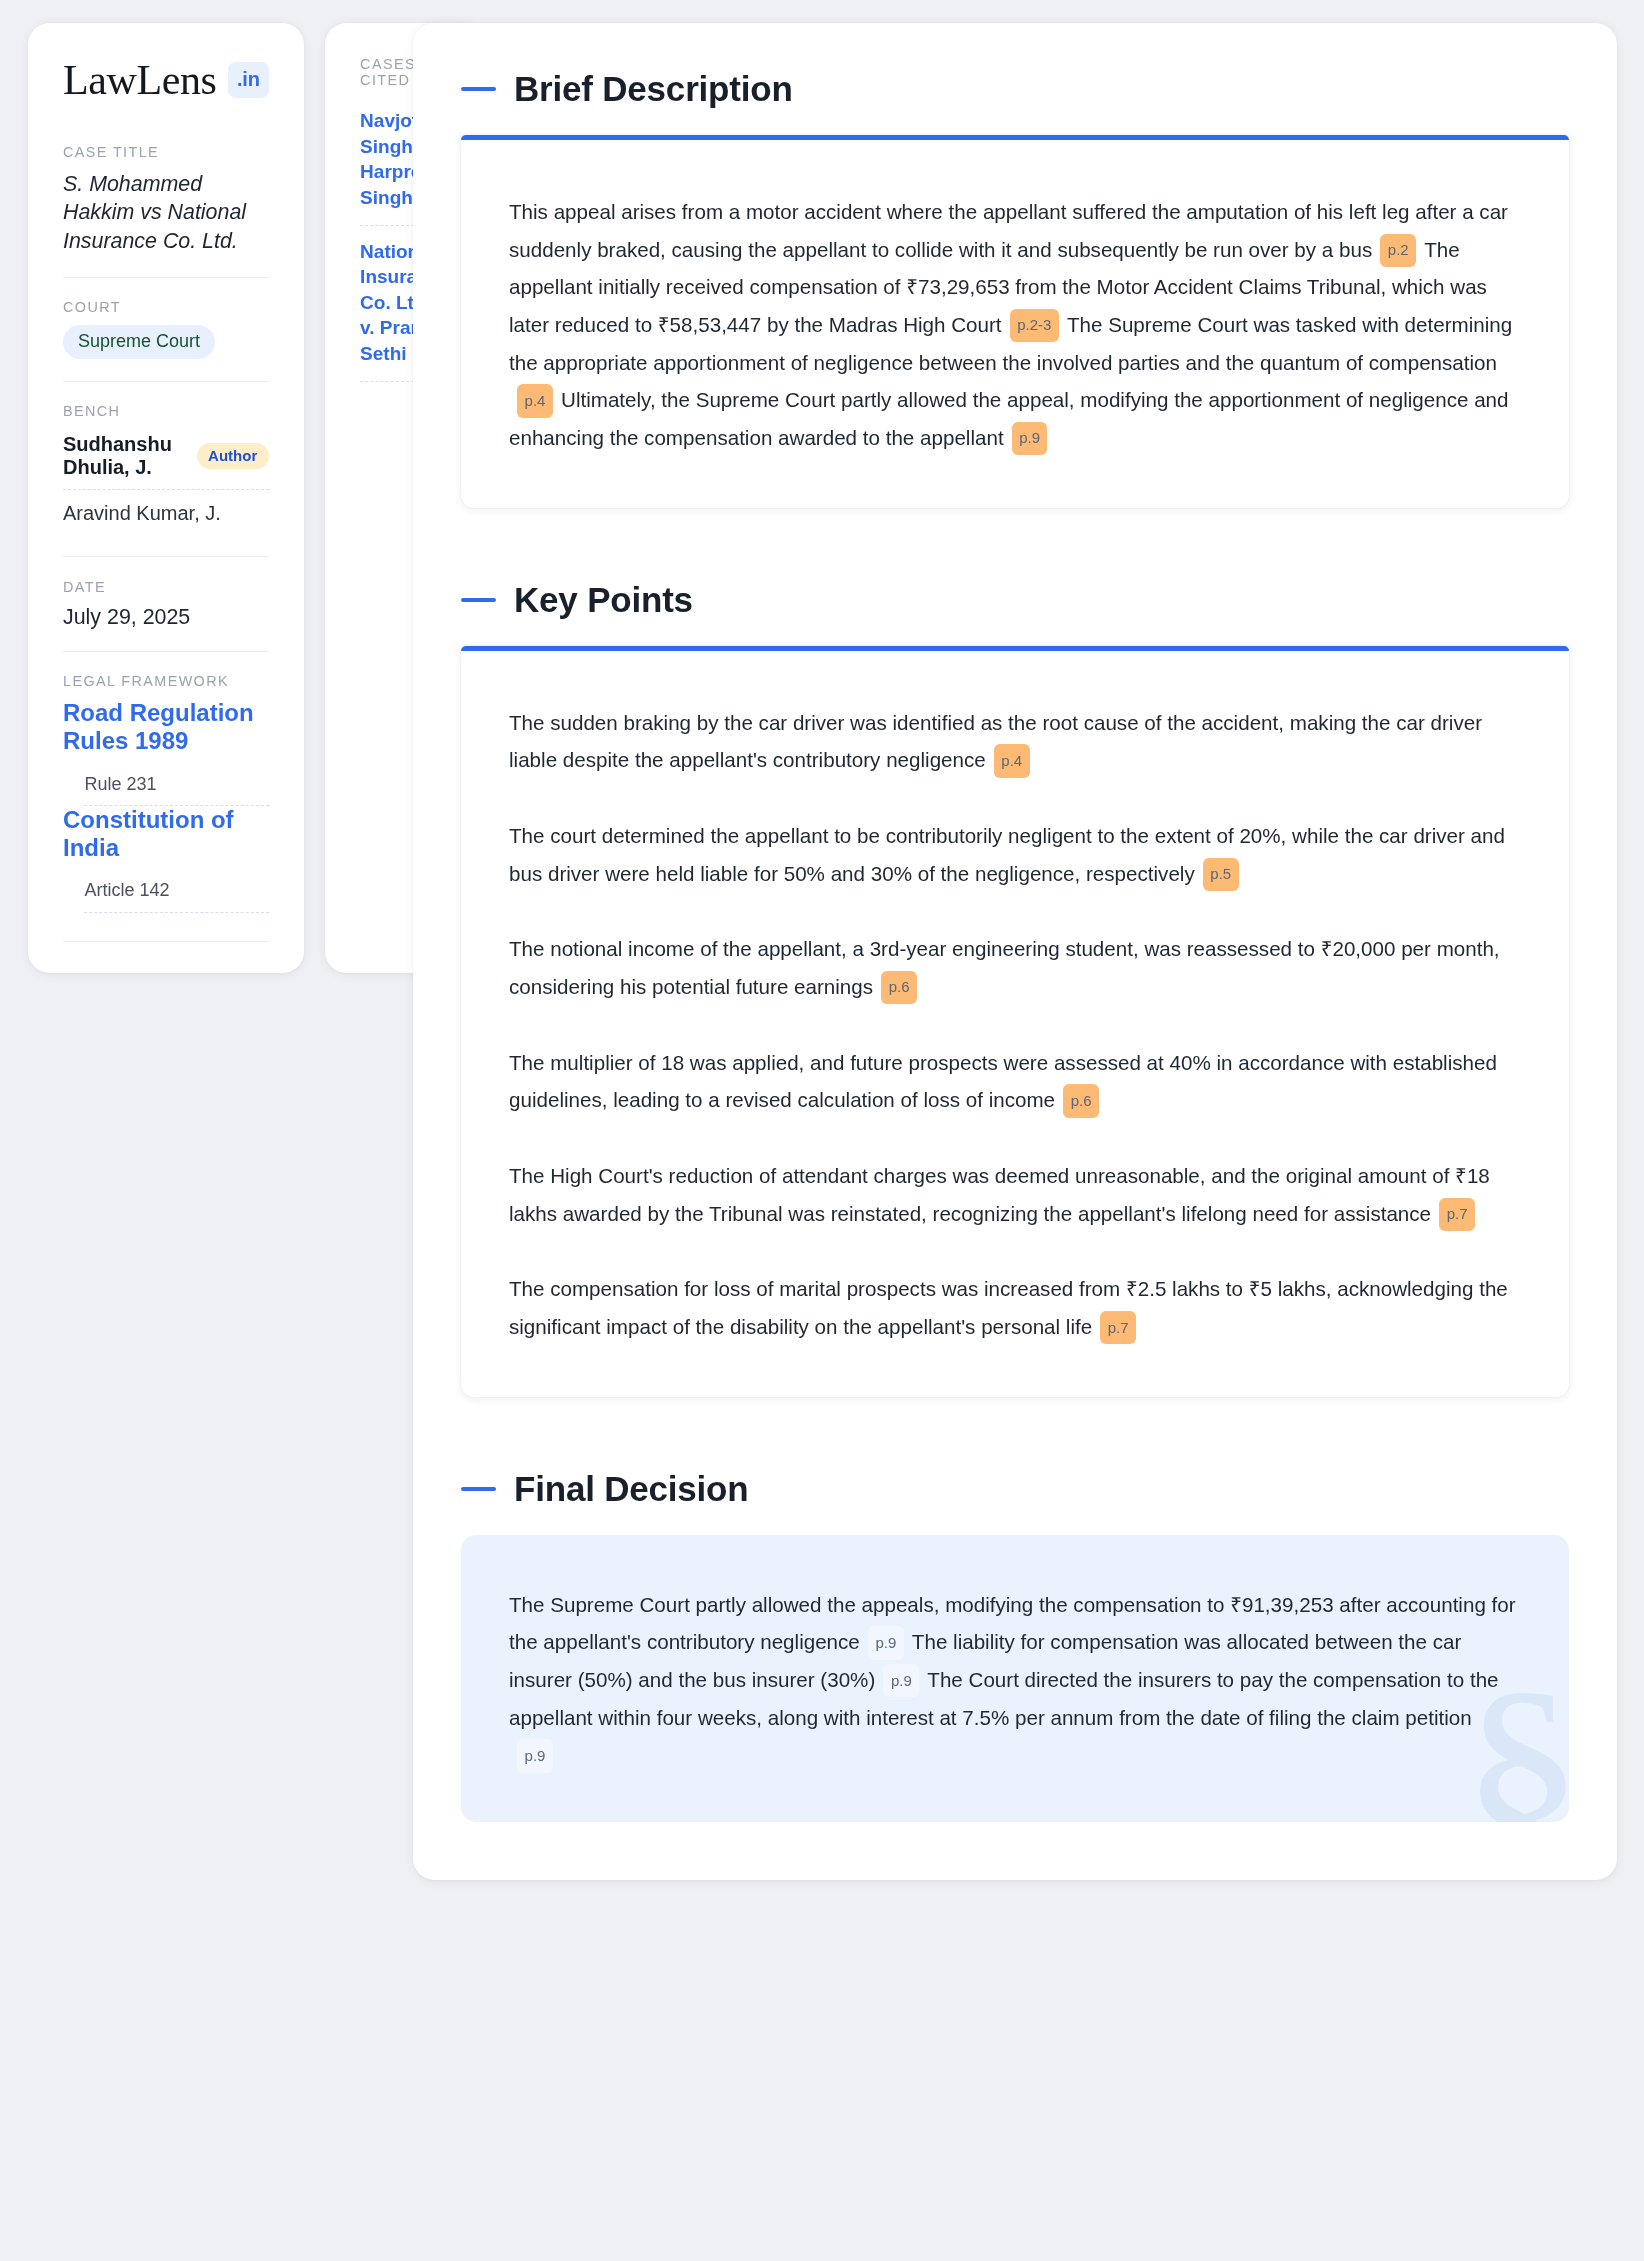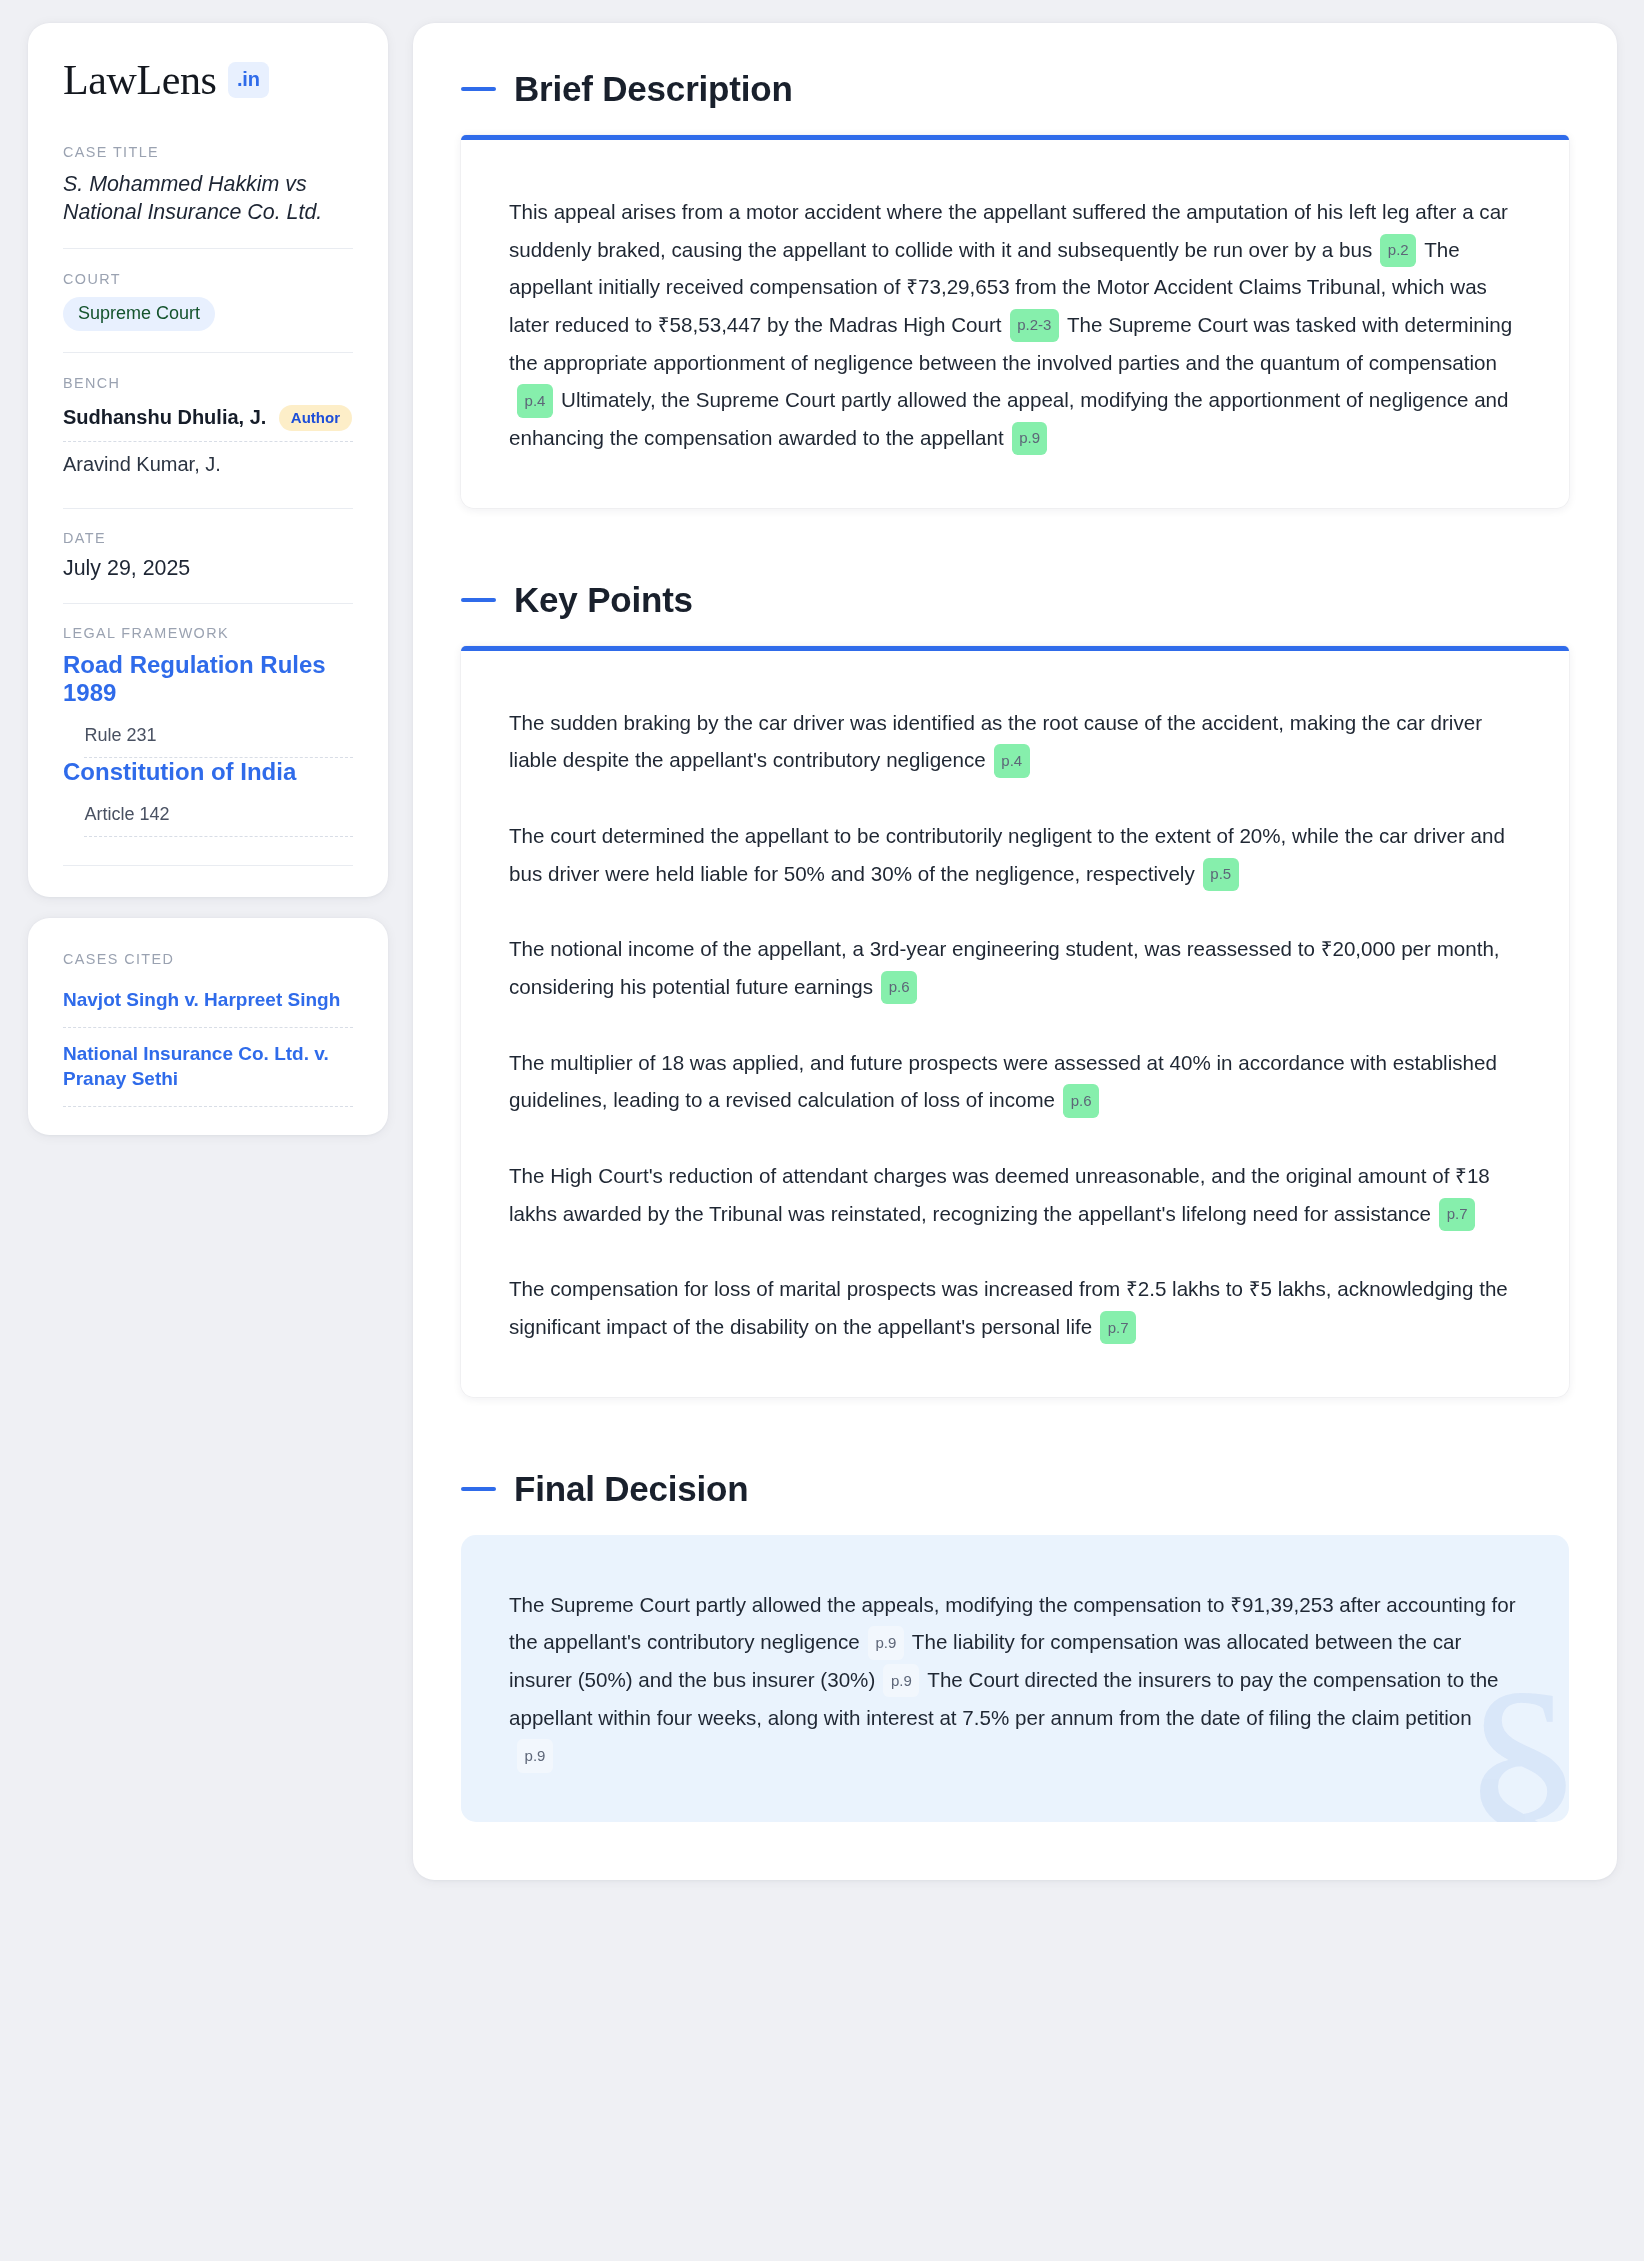--- a/index.html
+++ b/index.html
@@ -5,21 +5,21 @@
   * { box-sizing: border-box; margin: 0; padding: 0; }
   html, body {
     width: 1645px; height: 2261px;
     background: #eff0f4;
     font-family: "Liberation Sans", sans-serif;
     -webkit-font-smoothing: antialiased;
   }
   .page { display: flex; padding: 23px 28px; gap: 25px; align-items: flex-start; }
 
   
-  .sidebar { width: 360px; flex: 0 0 360px; display: flex; flex-direction: column; gap: 21.4px; }
+  .sidebar { width: 360px; flex: 0 0 360px; display: flex; flex-direction: row; gap: 21.4px; }
   .card {
     background: #ffffff; border-radius: 21.4px;
     box-shadow: 0 1.6px 11.5px rgba(22,30,50,.055), 0 0.8px 2.5px rgba(22,30,50,.04);
   }
   .side-card { padding: 36px 35px 31px 35px; }
 
   .logo-row { display: flex; align-items: center; gap: 11.5px; margin-bottom: 43px; }
   .logo-text {
     font-family: "Liberation Serif", serif;
     font-size: 42px; line-height: 1; color: #14181f; letter-spacing: -0.4px;
@@ -91,21 +91,21 @@
     position: relative; overflow: hidden; padding: 51px 48px 48px;
   }
   .watermark {
     position: absolute; right: -15px; bottom: -79px;
     font-family: "Liberation Serif", serif; font-size: 247px; line-height: 1;
     color: #d6e4f8; opacity: .85; pointer-events: none;
   }
   .para { font-size: 20.6px; line-height: 1.83; color: #1f2733; position: relative; z-index: 1; }
   .para + .para { margin-top: 38px; }
   .cite {
-    display: inline-block; background: #86efac; color: #5d6678;
+    display: inline-block; background: #fdba74; color: #5d6678;
     font-size: 15px; border-radius: 5.8px; padding: 2.5px 7.4px 3.3px;
     margin: 0 8.2px; vertical-align: 1.6px; white-space: nowrap;
   }
   .decision .cite { background: #f2f7fd; }
 </style>
 </head>
 <body>
 
 <div class="page">
 

